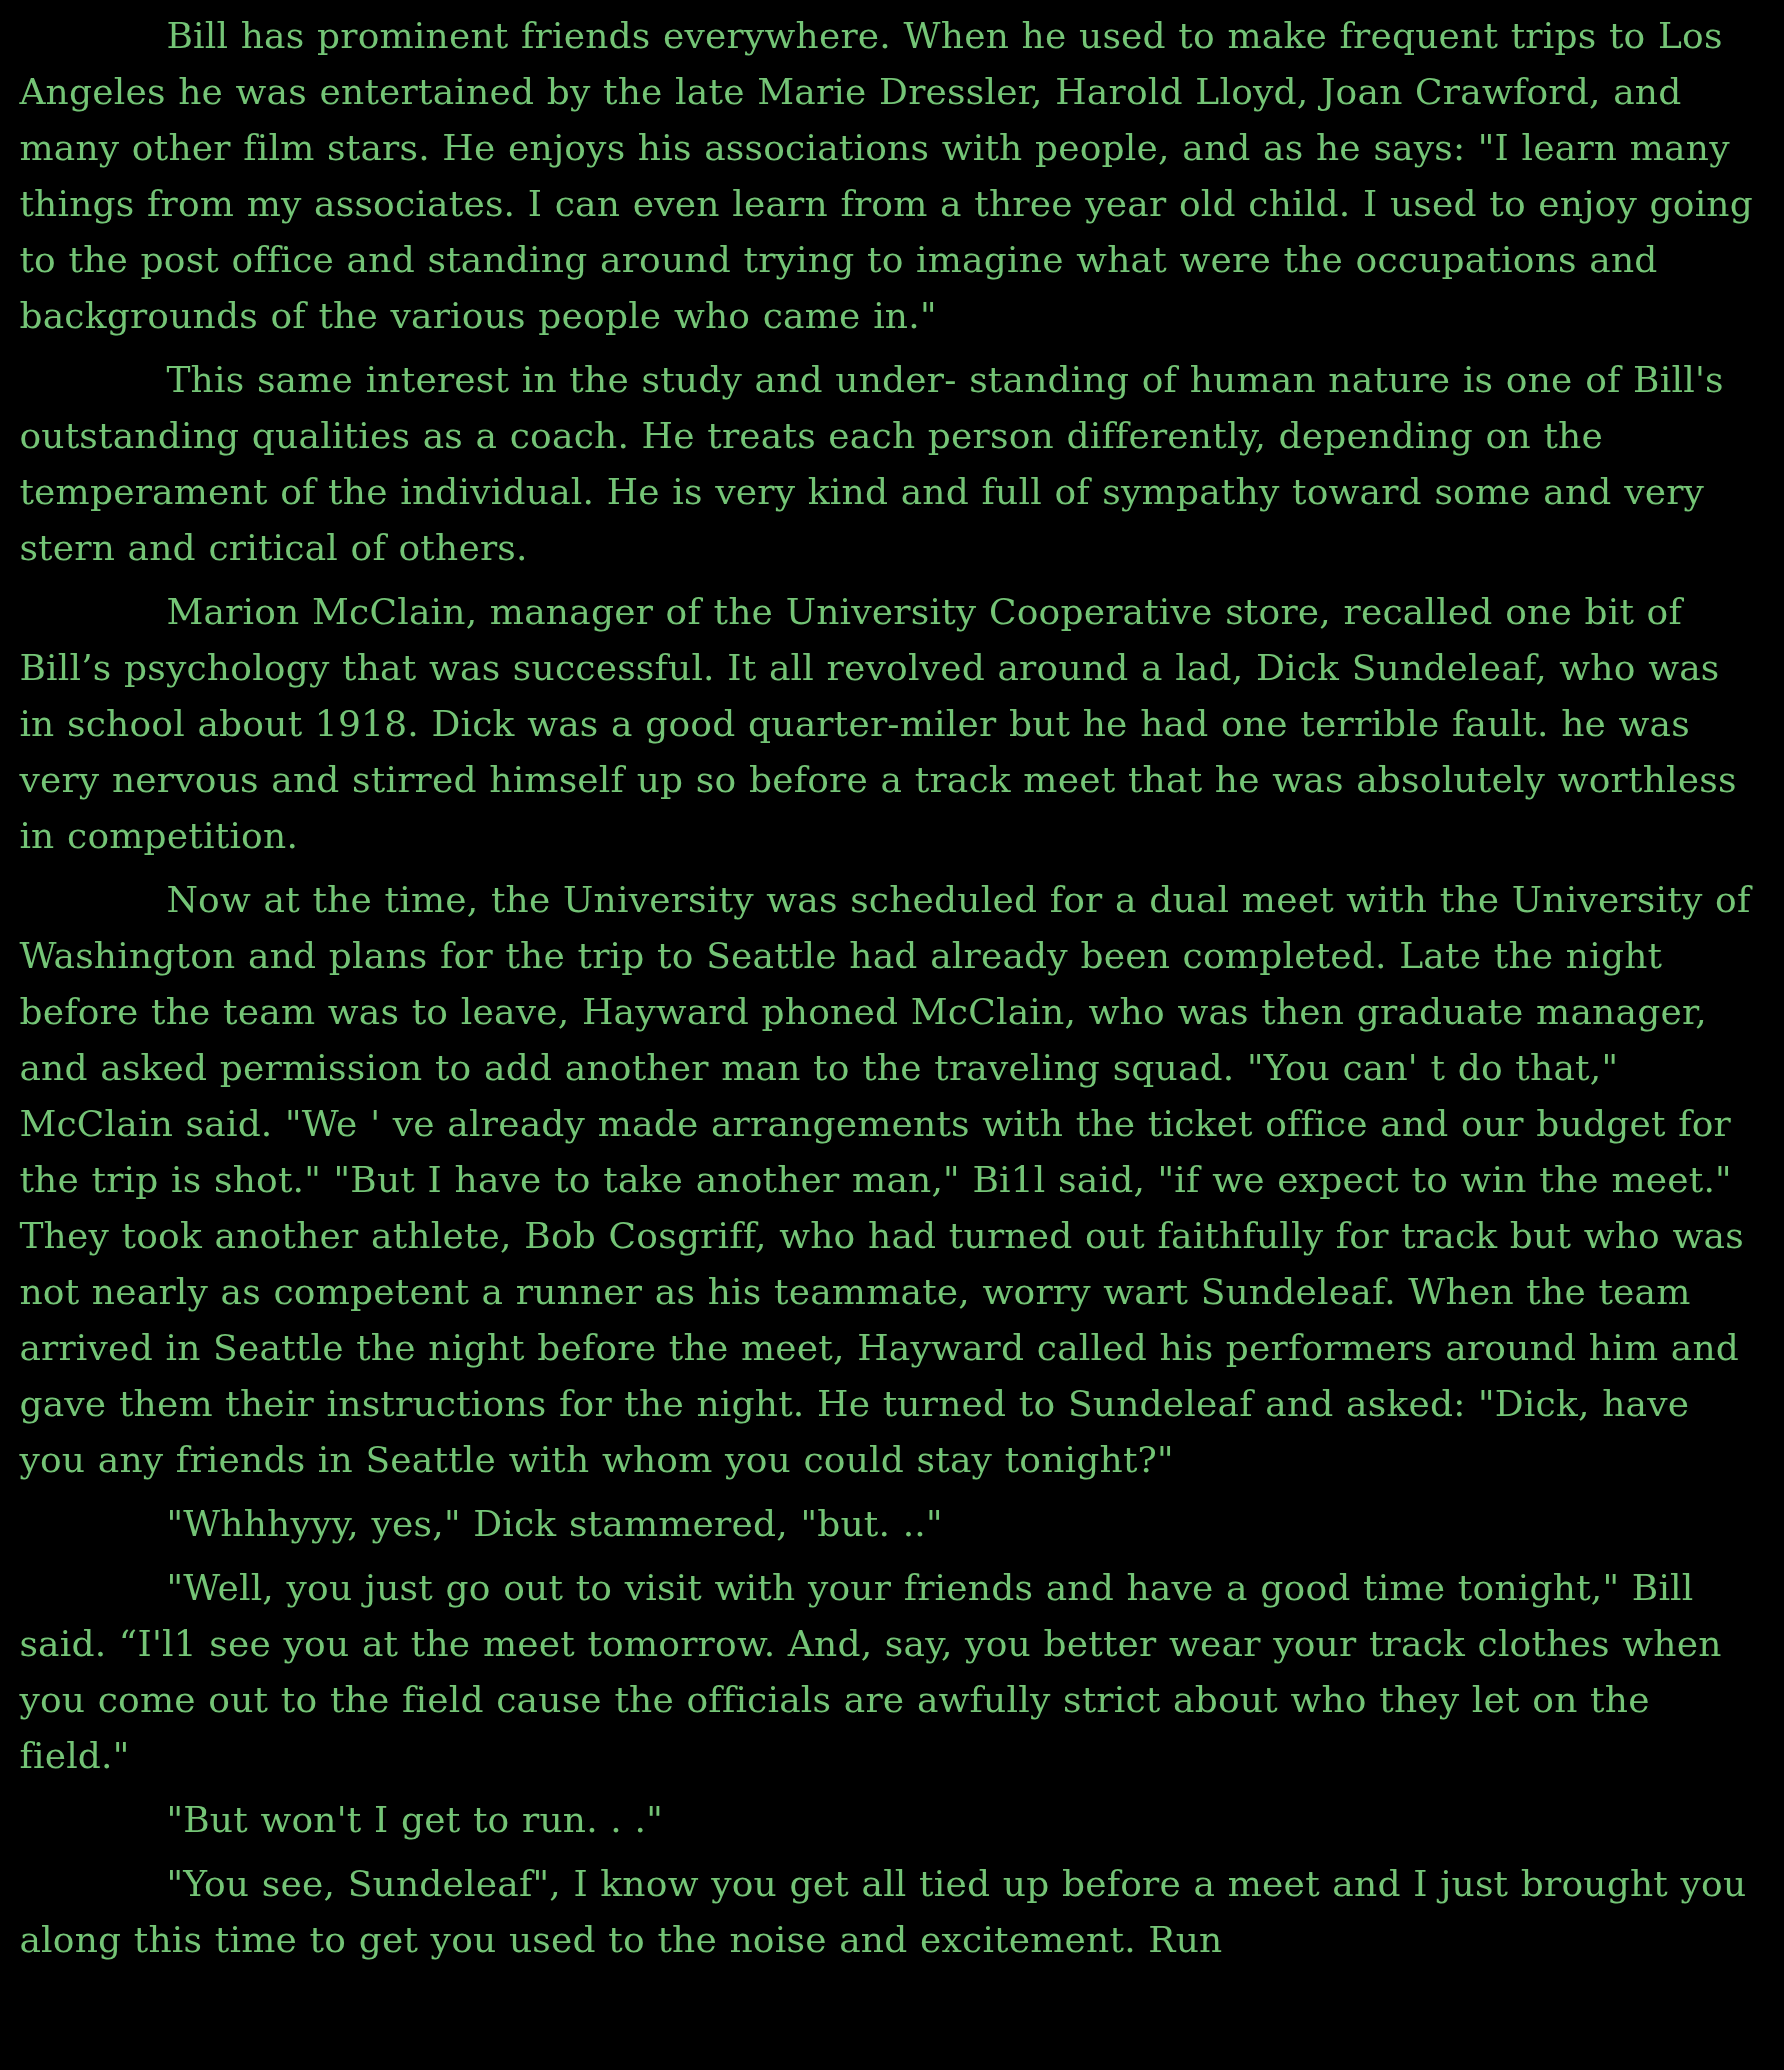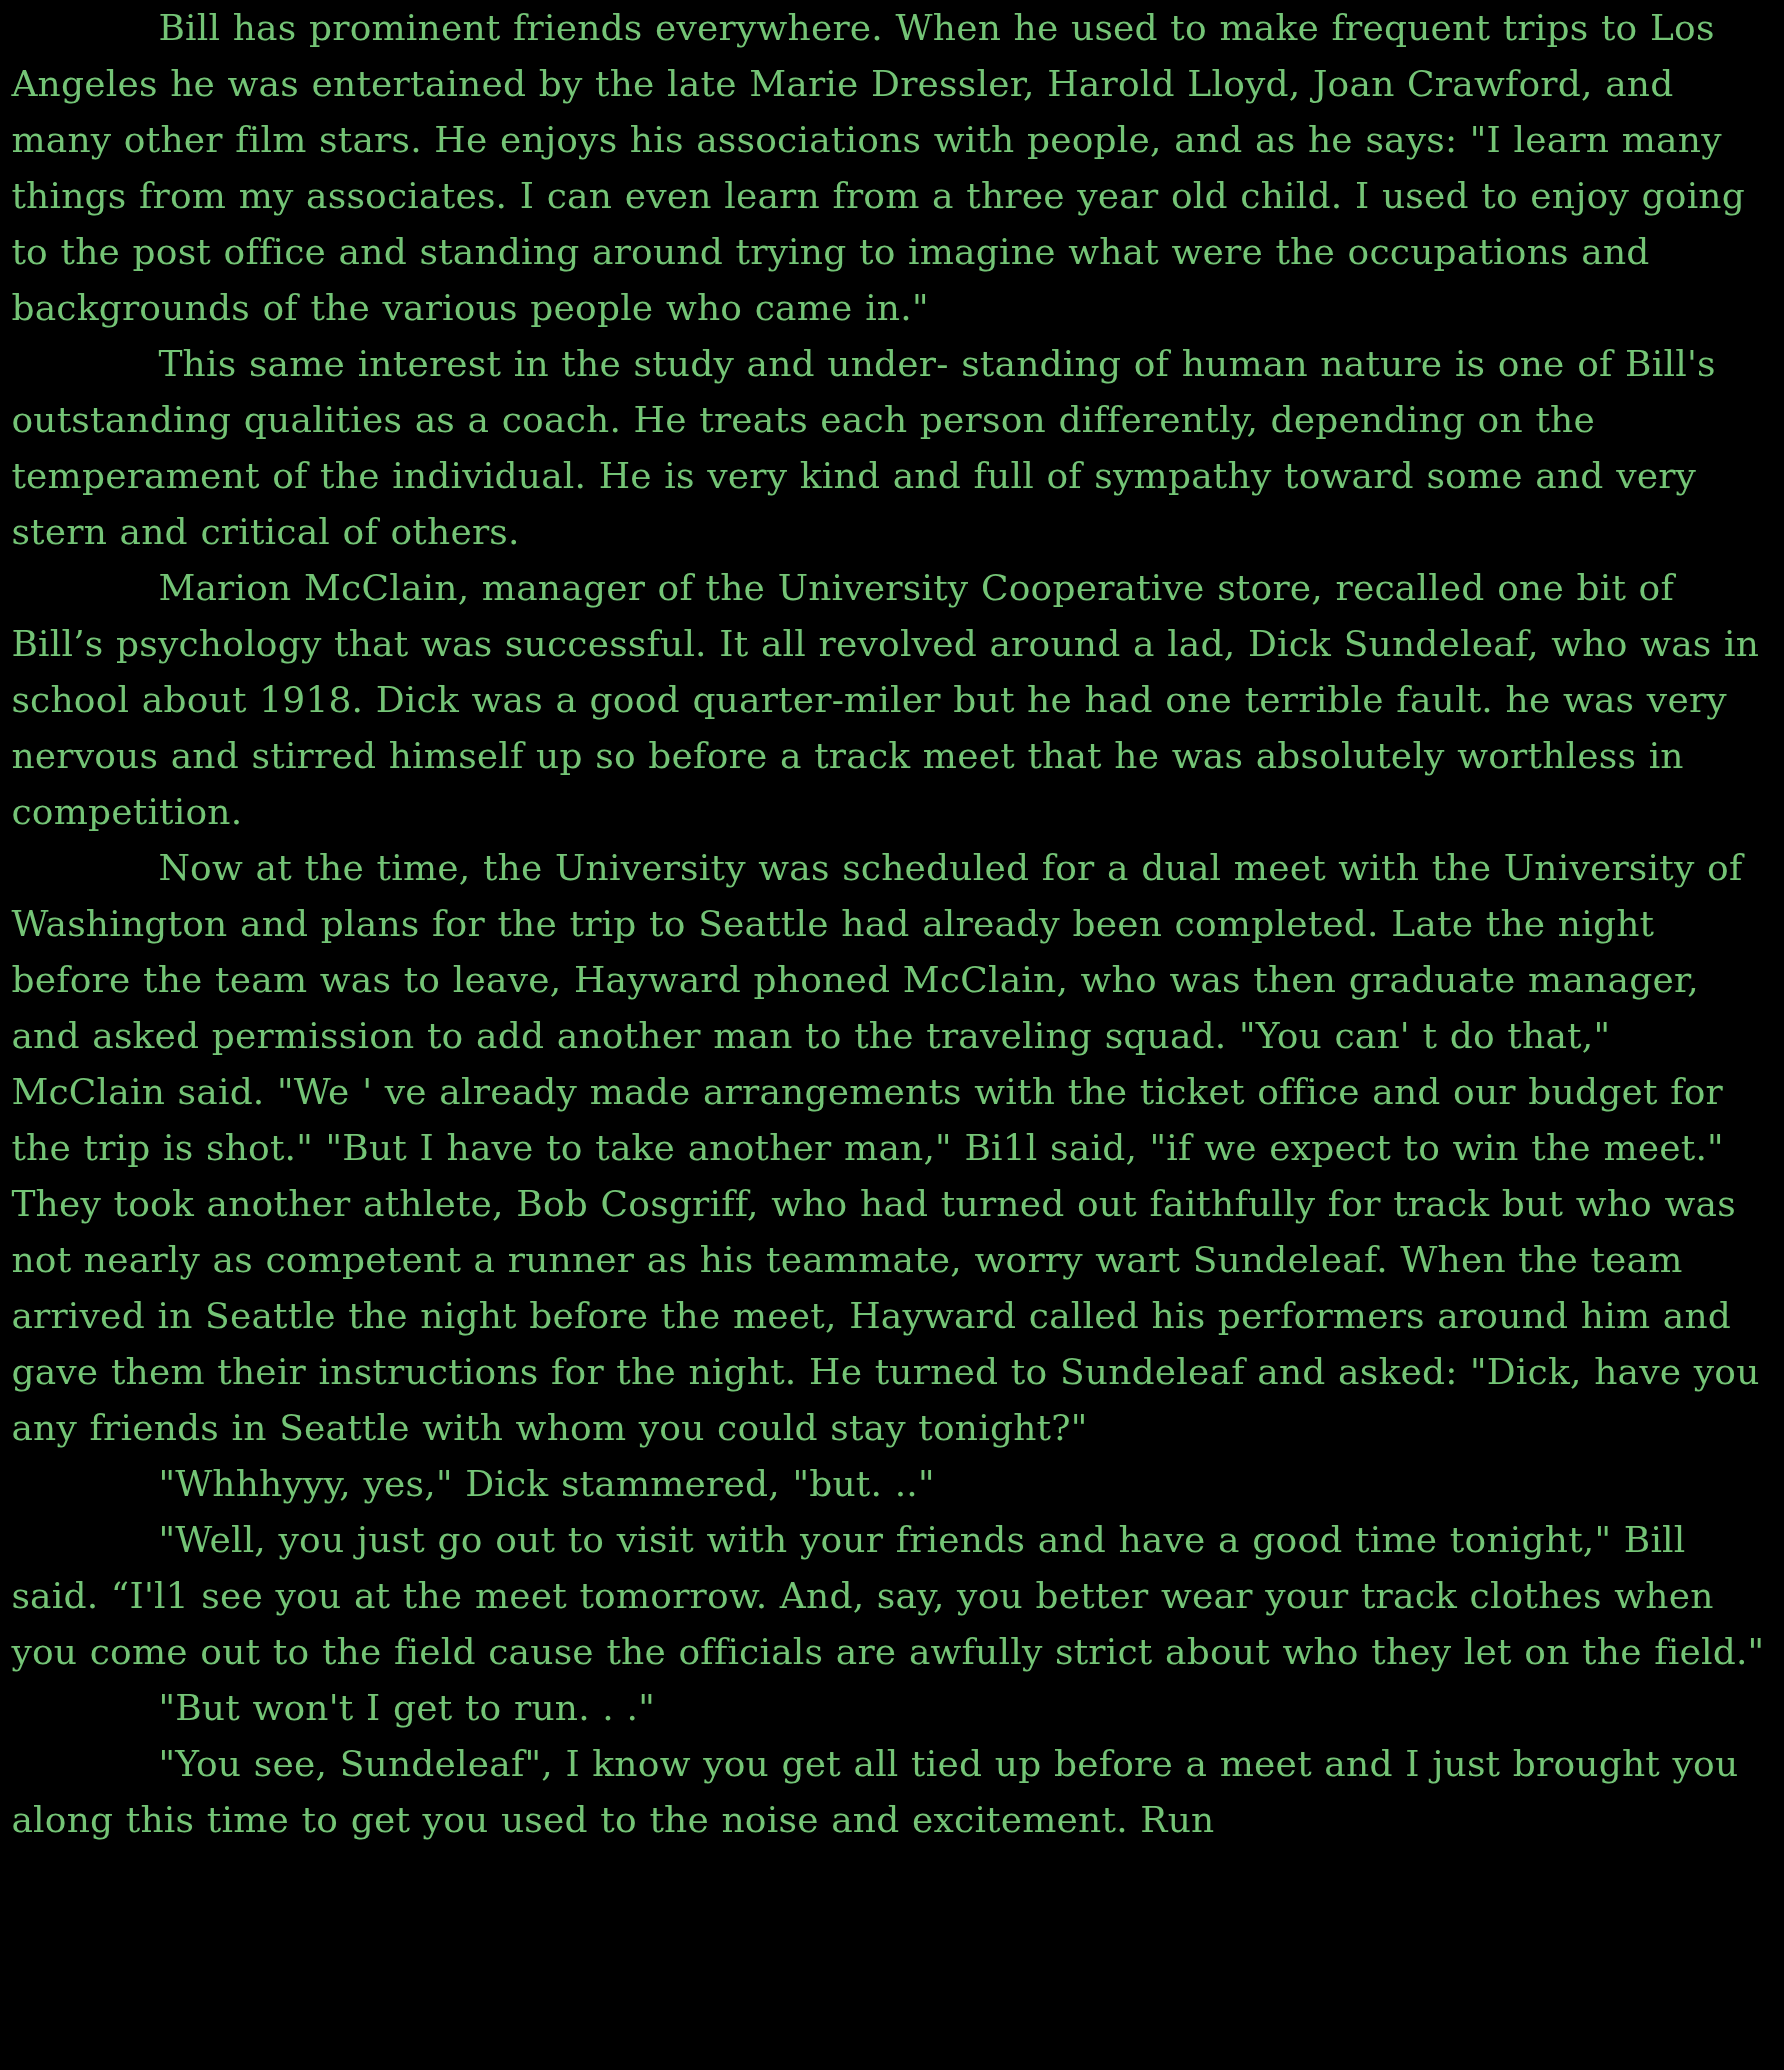--- a/index.html
+++ b/index.html
@@ -14,21 +14,21 @@
   }
   #doc {
     width: 1785px;
     min-height: 2071px;
     box-sizing: border-box;
     padding: 0px 13.2px 0px 11.4px;
     background: #000000;
     color: #74c476;
   }
   .para {
-    margin: 0;
+    margin: 8px;
     padding: 0;
     font-size: 36px;
     line-height: 56px;
     letter-spacing: 0.2px;
     text-indent: 147px;
     color: #74c476;
     font-family: "DejaVu Serif", serif;
     font-weight: 400;
     word-spacing: 0.9px;
   }

